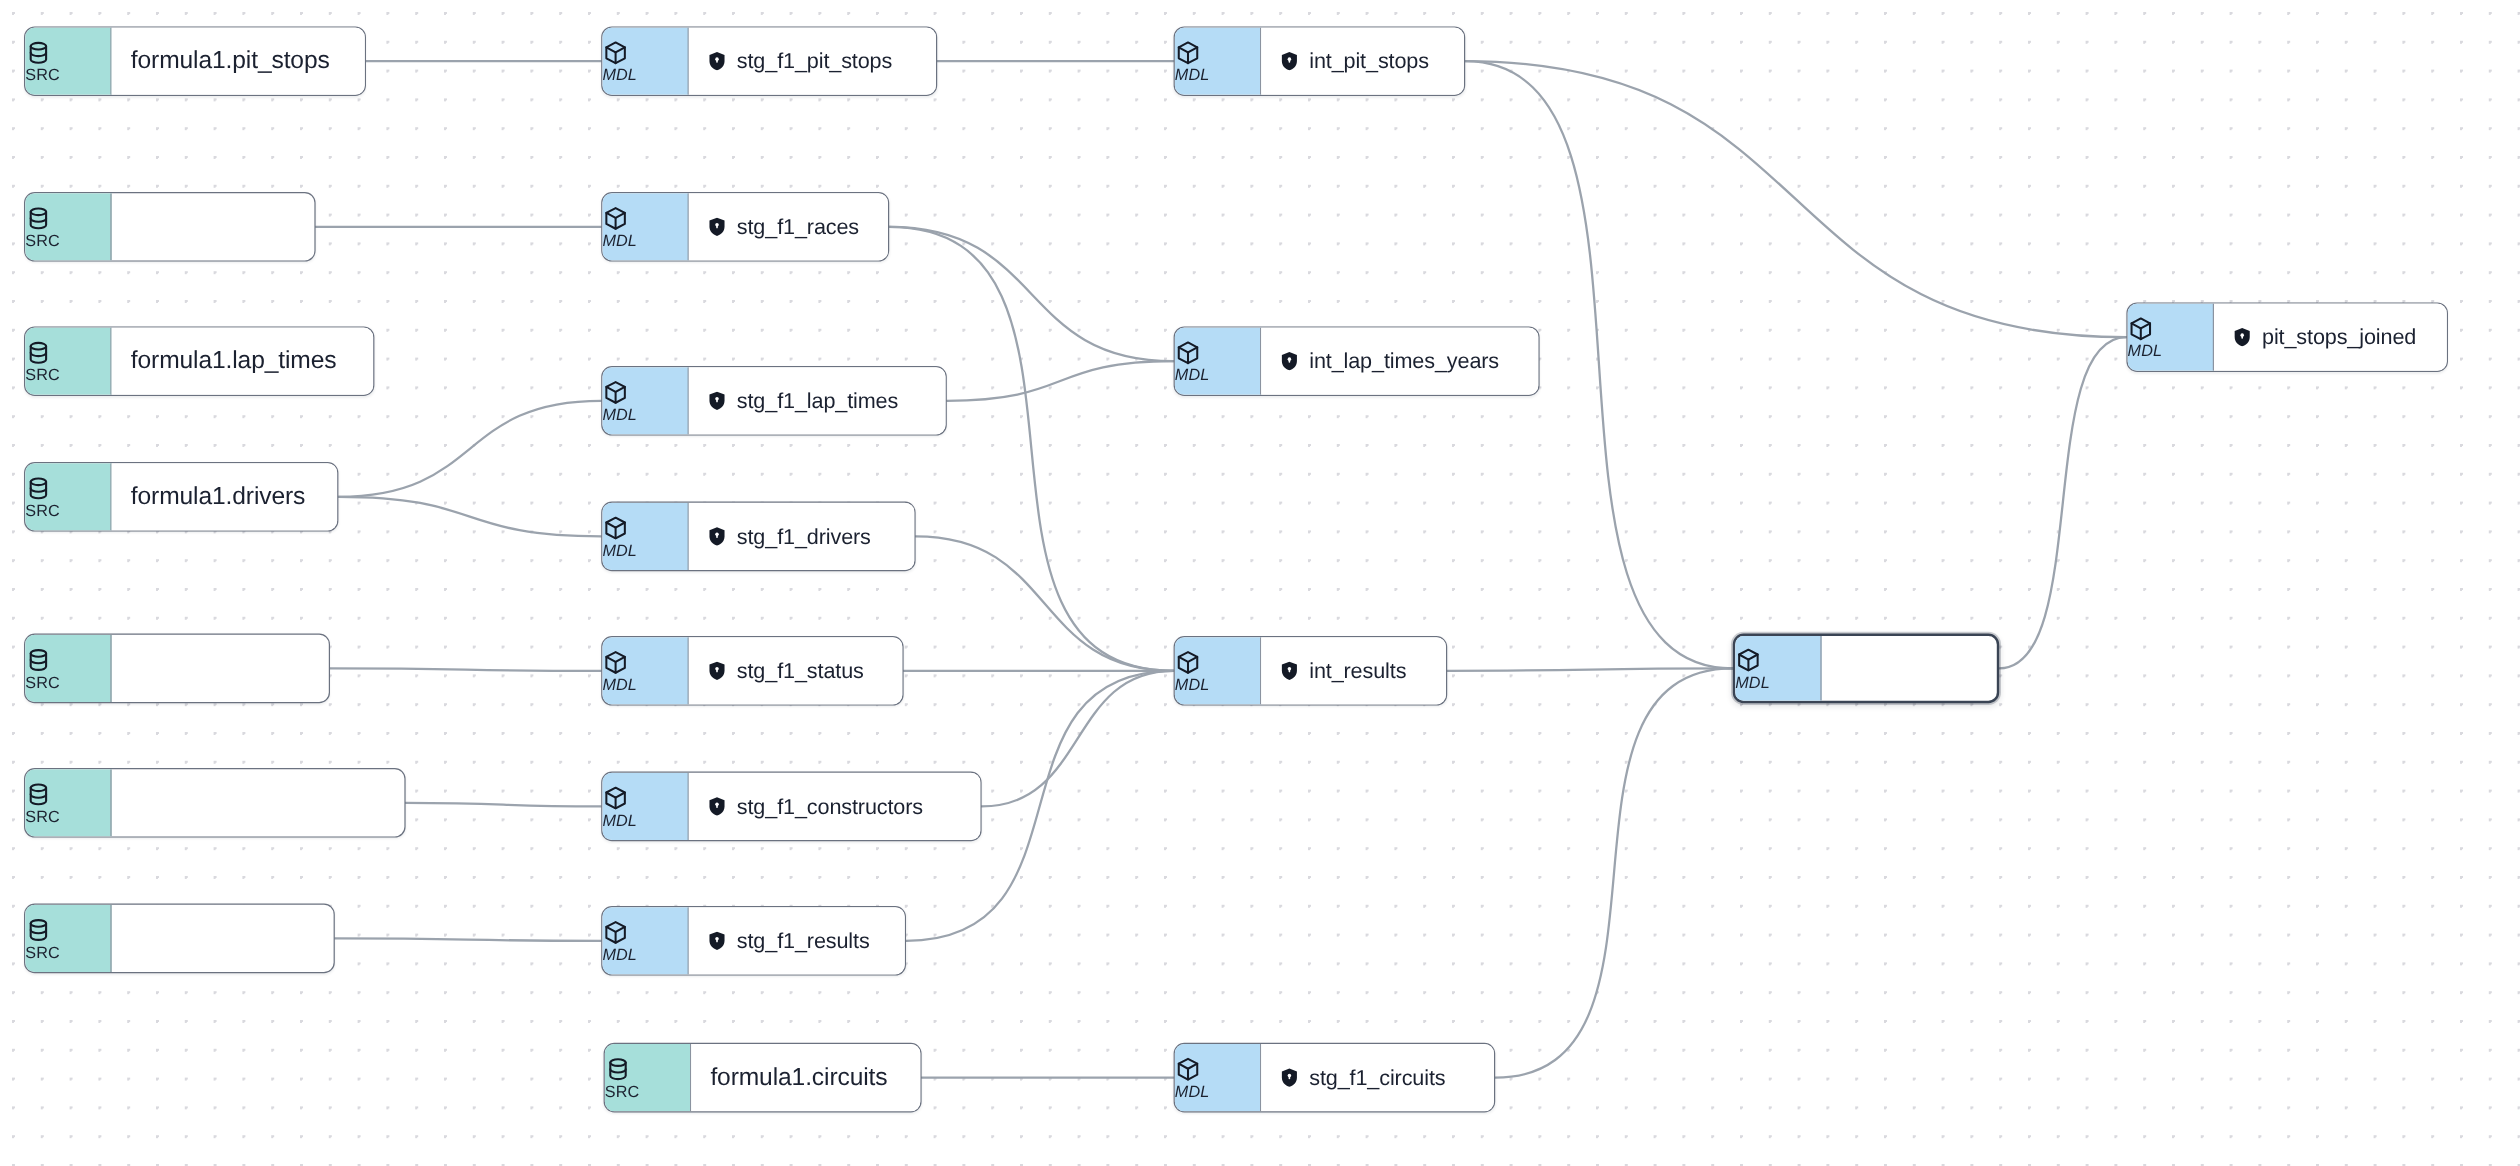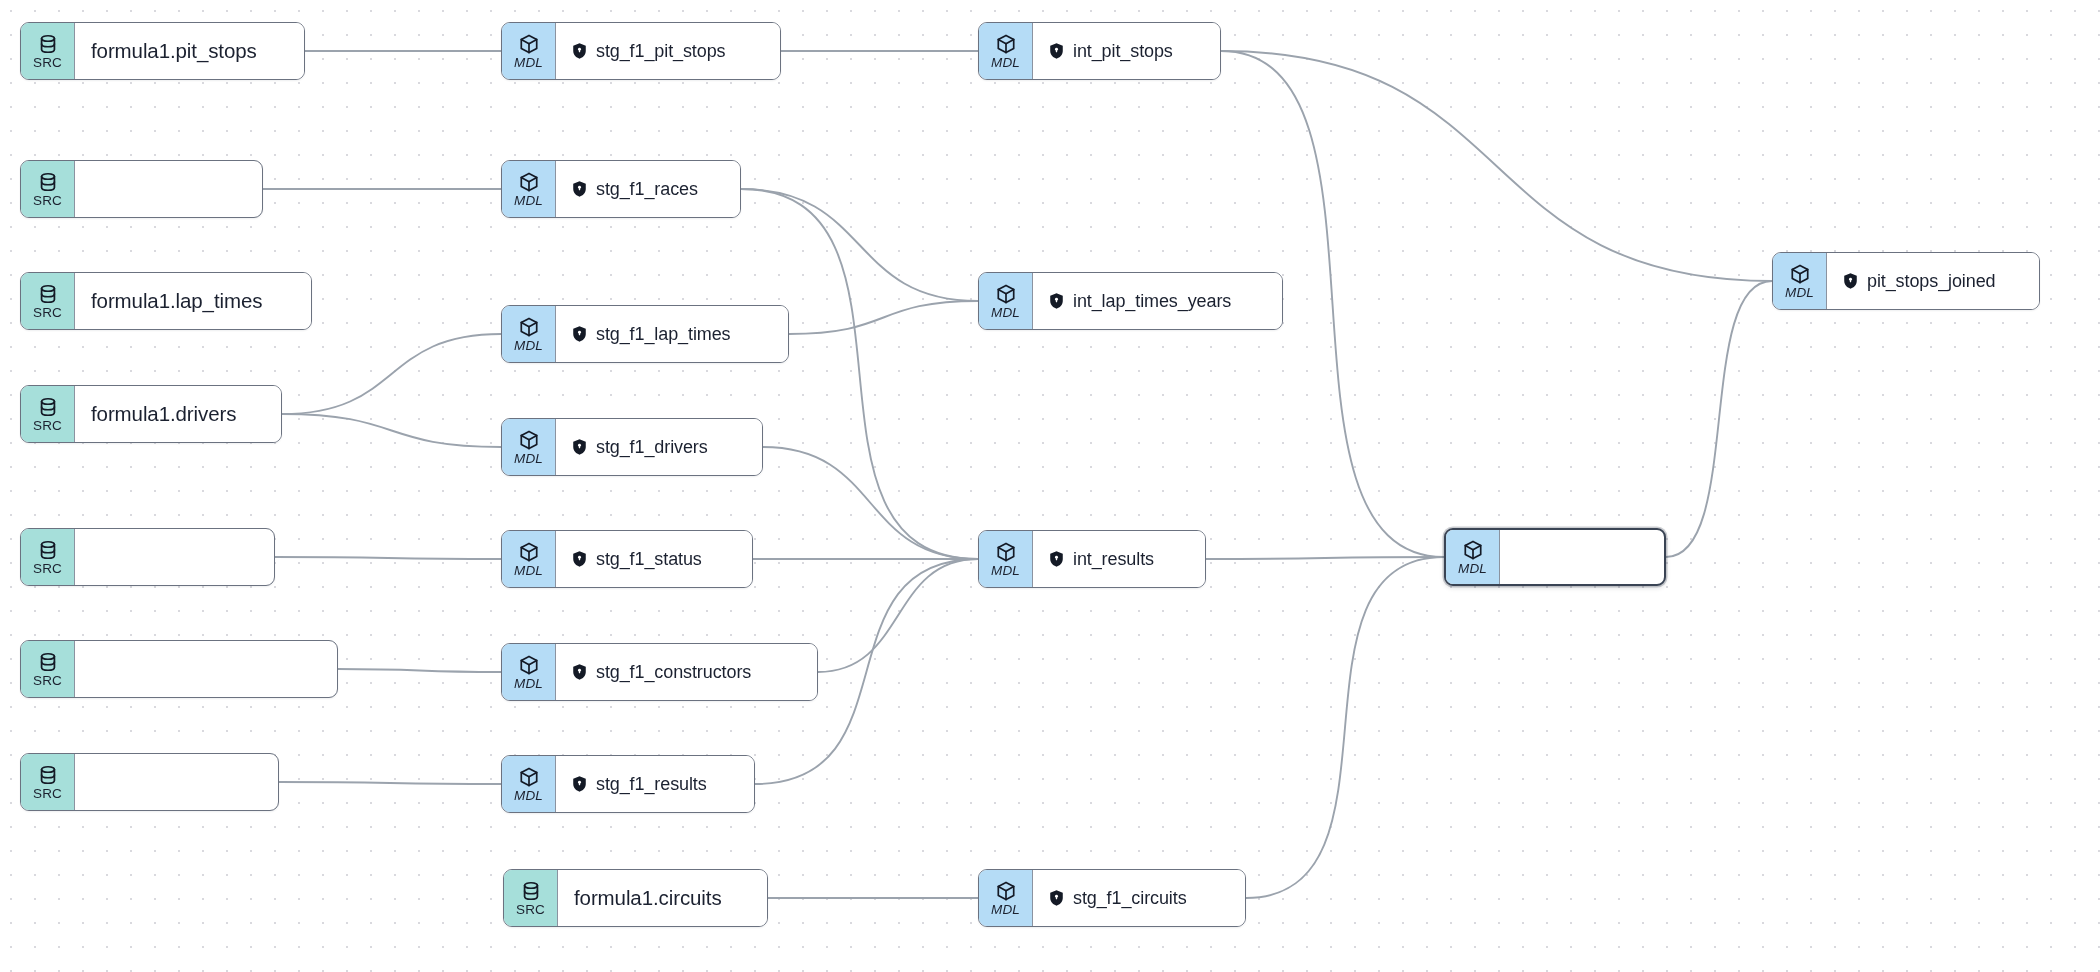--- a/index.html
+++ b/index.html
@@ -50,24 +50,24 @@
   }
 
   .node.selected {
     border-color: #3a4454;
     border-width: 2.4px;
     box-shadow: 0 0 0 1.5px rgba(58,68,84,0.25), 0 2px 5px rgba(20,25,40,0.14);
   }
 
   .node-tile {
     flex: 0 0 auto;
-    width: 54px;
+    width: 72px;
     display: flex;
     flex-direction: column;
-    align-items: center;
+    align-items: flex-start;
     justify-content: center;
     gap: 1px;
     border-right: 1.5px solid #8b93a0;
     box-sizing: border-box;
   }
 
   .node-tile.src { background: #a6dfda; }
   .node-tile.mdl { background: #b5dcf6; font-style: italic; }
 
   .tile-icon {

